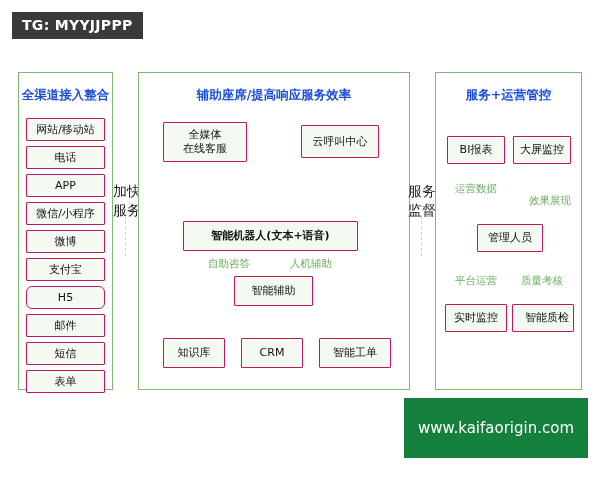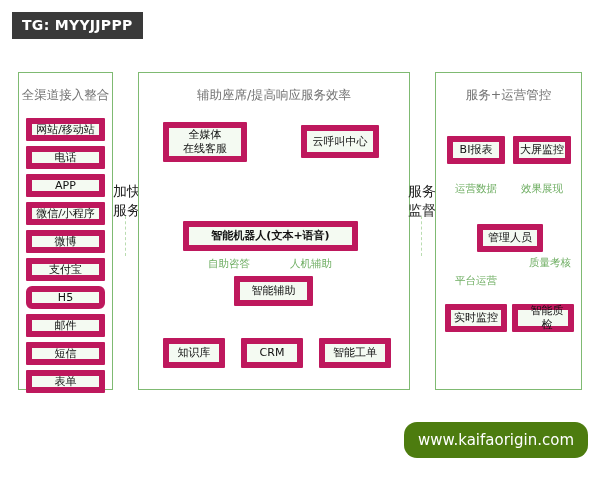--- a/index.html
+++ b/index.html
@@ -28,26 +28,25 @@
     letter-spacing: 0.3px;
     white-space: nowrap;
     text-align: center;
   }
 
   
   .wm-badge {
     position: absolute;
     right: 12px;
     bottom: 22px;
-    background: #4d7c0f;
+    background: #15803d;
     color: #ffffff;
     font-size: 15px;
-    padding: 9px 14px;
+    padding: 21px 14px;
     white-space: nowrap;
-    border-radius: 13px;
   }
 
   
   .diagram {
     position: absolute;
     left: 0;
     top: 0;
     width: 600px;
     height: 480px;
   }
@@ -56,35 +55,35 @@
     position: absolute;
     border: 1px solid #7fba72;
     background: #ffffff;
     box-sizing: border-box;
   }
   .panel-title {
     position: absolute;
     width: 100%;
     text-align: center;
     font-size: 12.5px;
-    font-weight: normal;
-    color: #737373;
+    font-weight: bold;
+    color: #1d4ed8;
     top: 14px;
     left: 0;
   }
 
   
   #panel-left { left: 18px; top: 72px; width: 95px; height: 318px; }
   #panel-mid  { left: 138px; top: 72px; width: 272px; height: 318px; }
   #panel-right{ left: 435px; top: 72px; width: 147px; height: 318px; }
 
   .chip {
     position: absolute;
     box-sizing: border-box;
-    border: 6px solid #be185d;
+    border: 1px solid #be185d;
     background: #f4faf2;
     color: #111111;
     font-size: 11px;
     display: flex;
     align-items: center;
     justify-content: center;
     text-align: center;
     line-height: 1.25;
     border-radius: 1px;
   }
@@ -167,25 +166,25 @@
   <div class="dotted-v" style="left:421px; top:216px;"></div>
 
   <div class="panel" id="panel-right">
     <div class="panel-title">服务+运营管控</div>
   </div>
 
   <div class="chip" style="left:447px; top:136px; width:58px; height:28px;">BI报表</div>
   <div class="chip" style="left:513px; top:136px; width:58px; height:28px;">大屏监控</div>
 
   <div class="plainlabel" style="left:447px; top:182px; width:58px;">运营数据</div>
-  <div class="plainlabel" style="left:513px; top:182px; width:58px;">效果展现</div>
+  <div class="plainlabel" style="left:513px; top:194px; width:58px;text-align:right;">效果展现</div>
 
   <div class="chip" style="left:477px; top:224px; width:66px; height:28px;">管理人员</div>
 
   <div class="plainlabel" style="left:447px; top:274px; width:58px;">平台运营</div>
-  <div class="plainlabel" style="left:513px; top:256px; width:58px;text-align:right;">质量考核</div>
+  <div class="plainlabel" style="left:513px; top:274px; width:58px;">质量考核</div>
 
   <div class="chip" style="left:445px; top:304px; width:62px; height:28px;">实时监控</div>
   <div class="chip" style="left:512px; top:304px; width:62px; height:28px;padding-left:8px;">智能质检</div>
 </div>
 
 <div class="tg-badge">TG: MYYJJPPP</div>
 <div class="wm-badge">www.kaifaorigin.com</div>
 
 </body></html>

